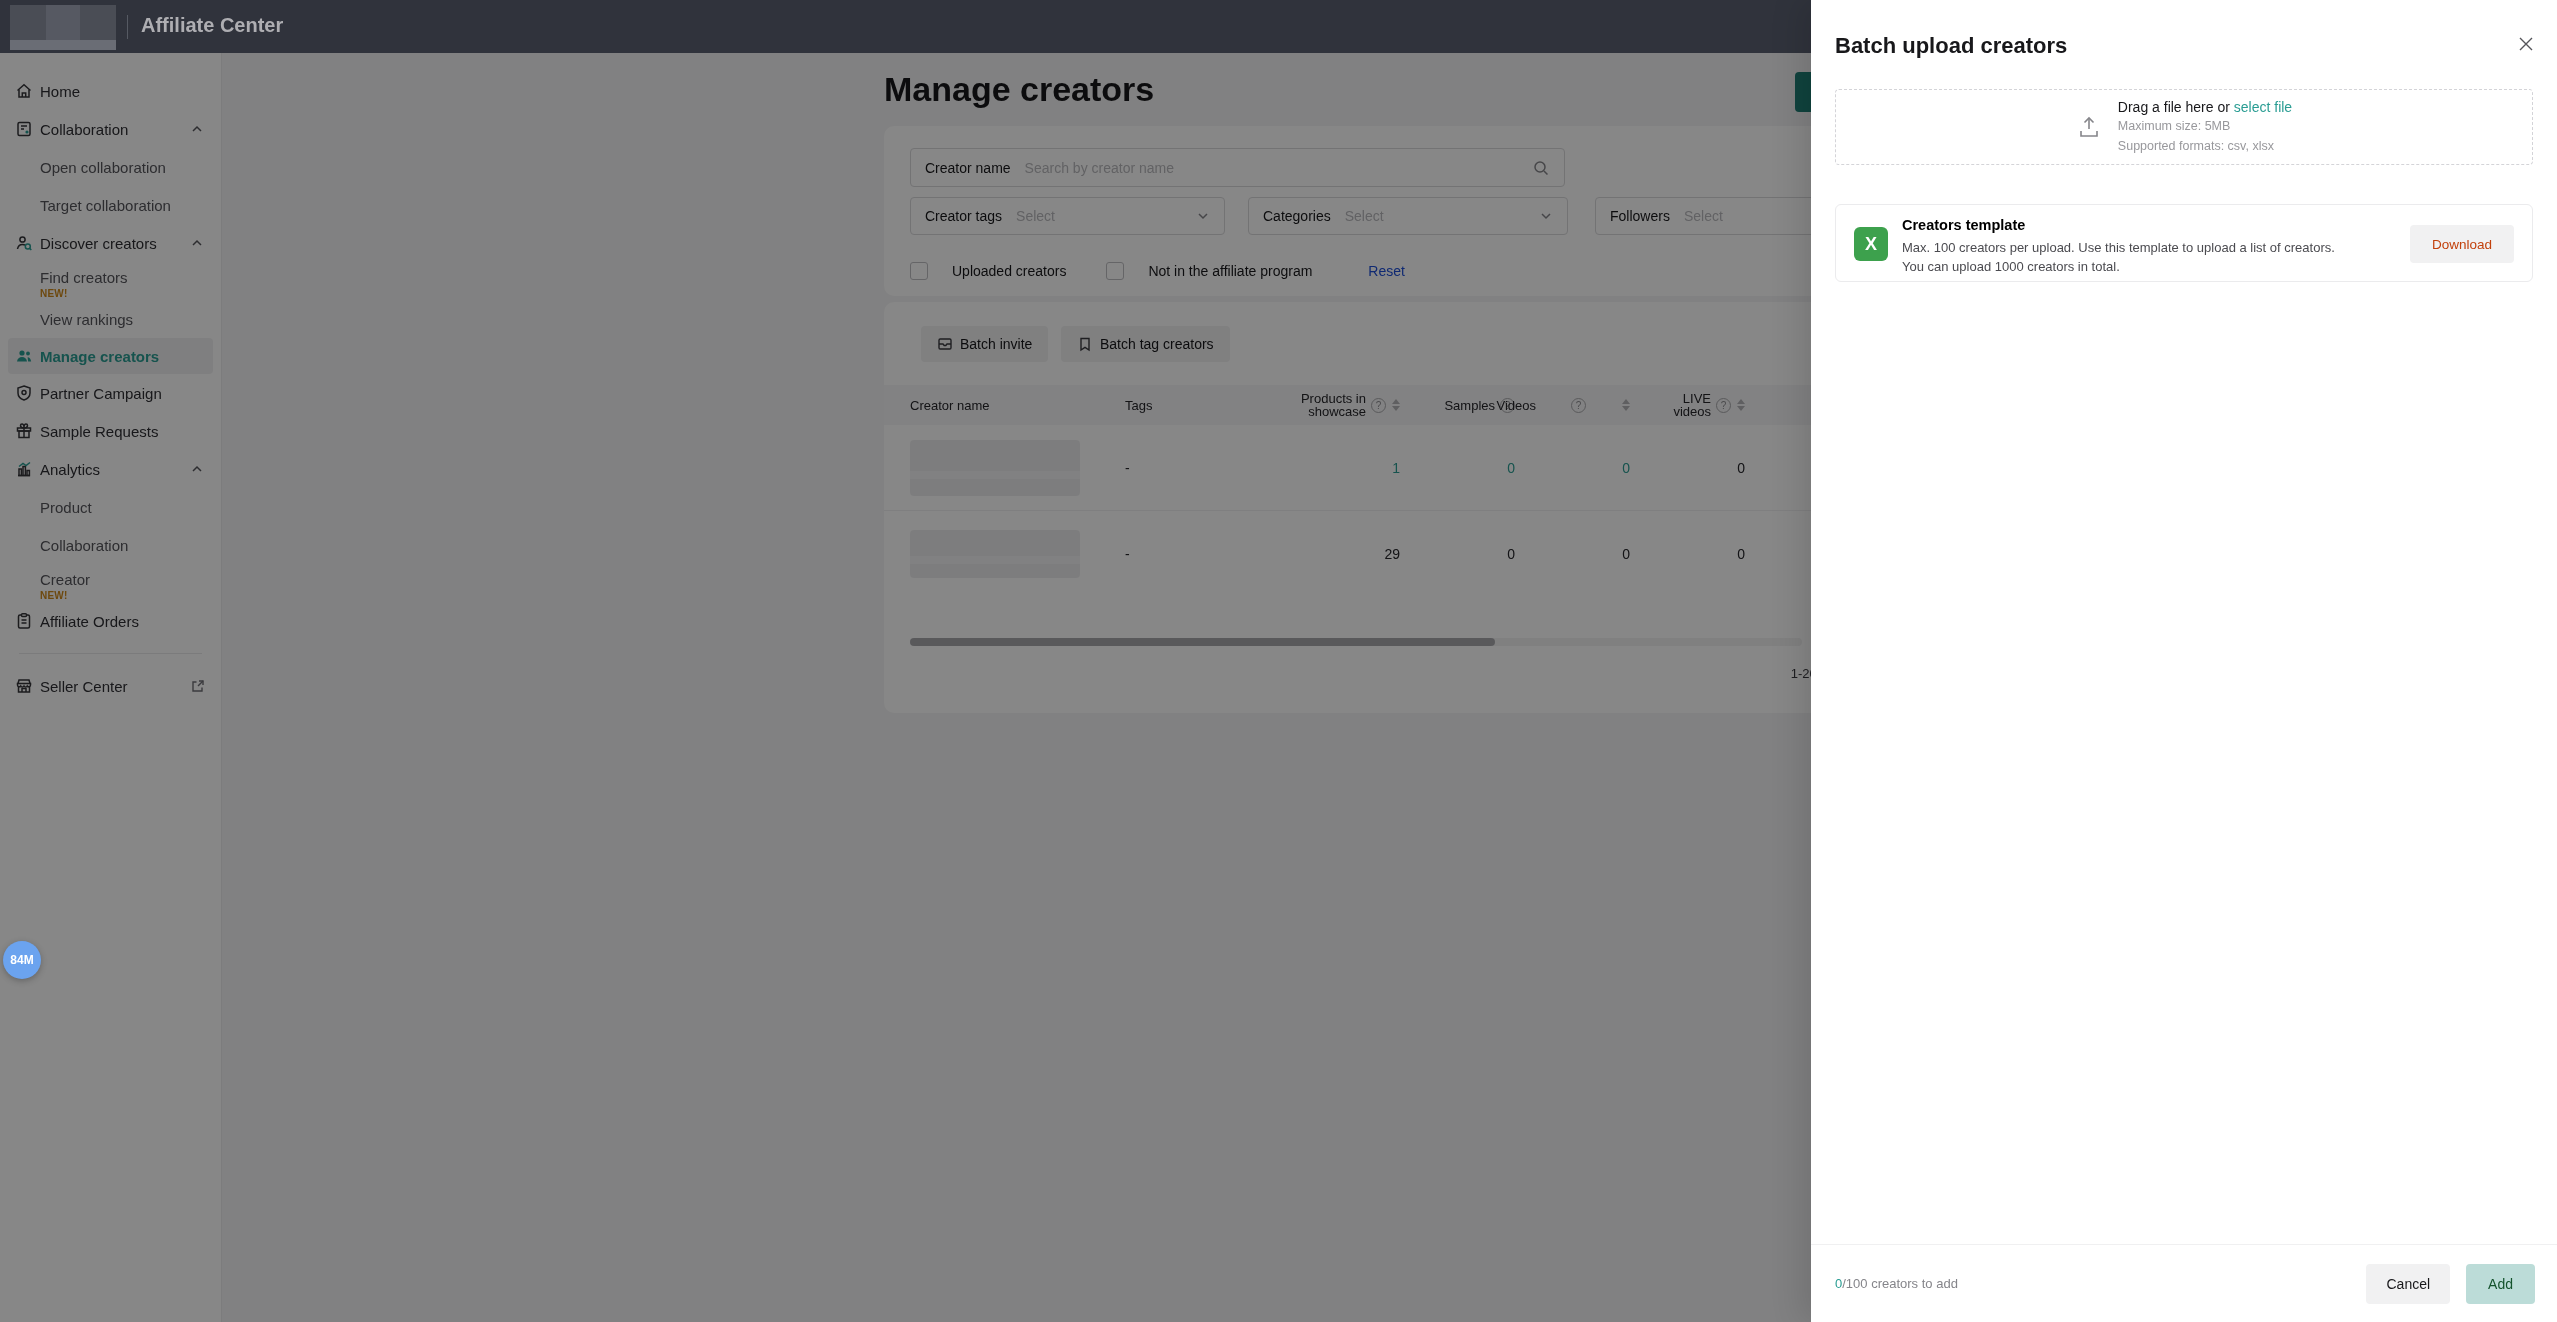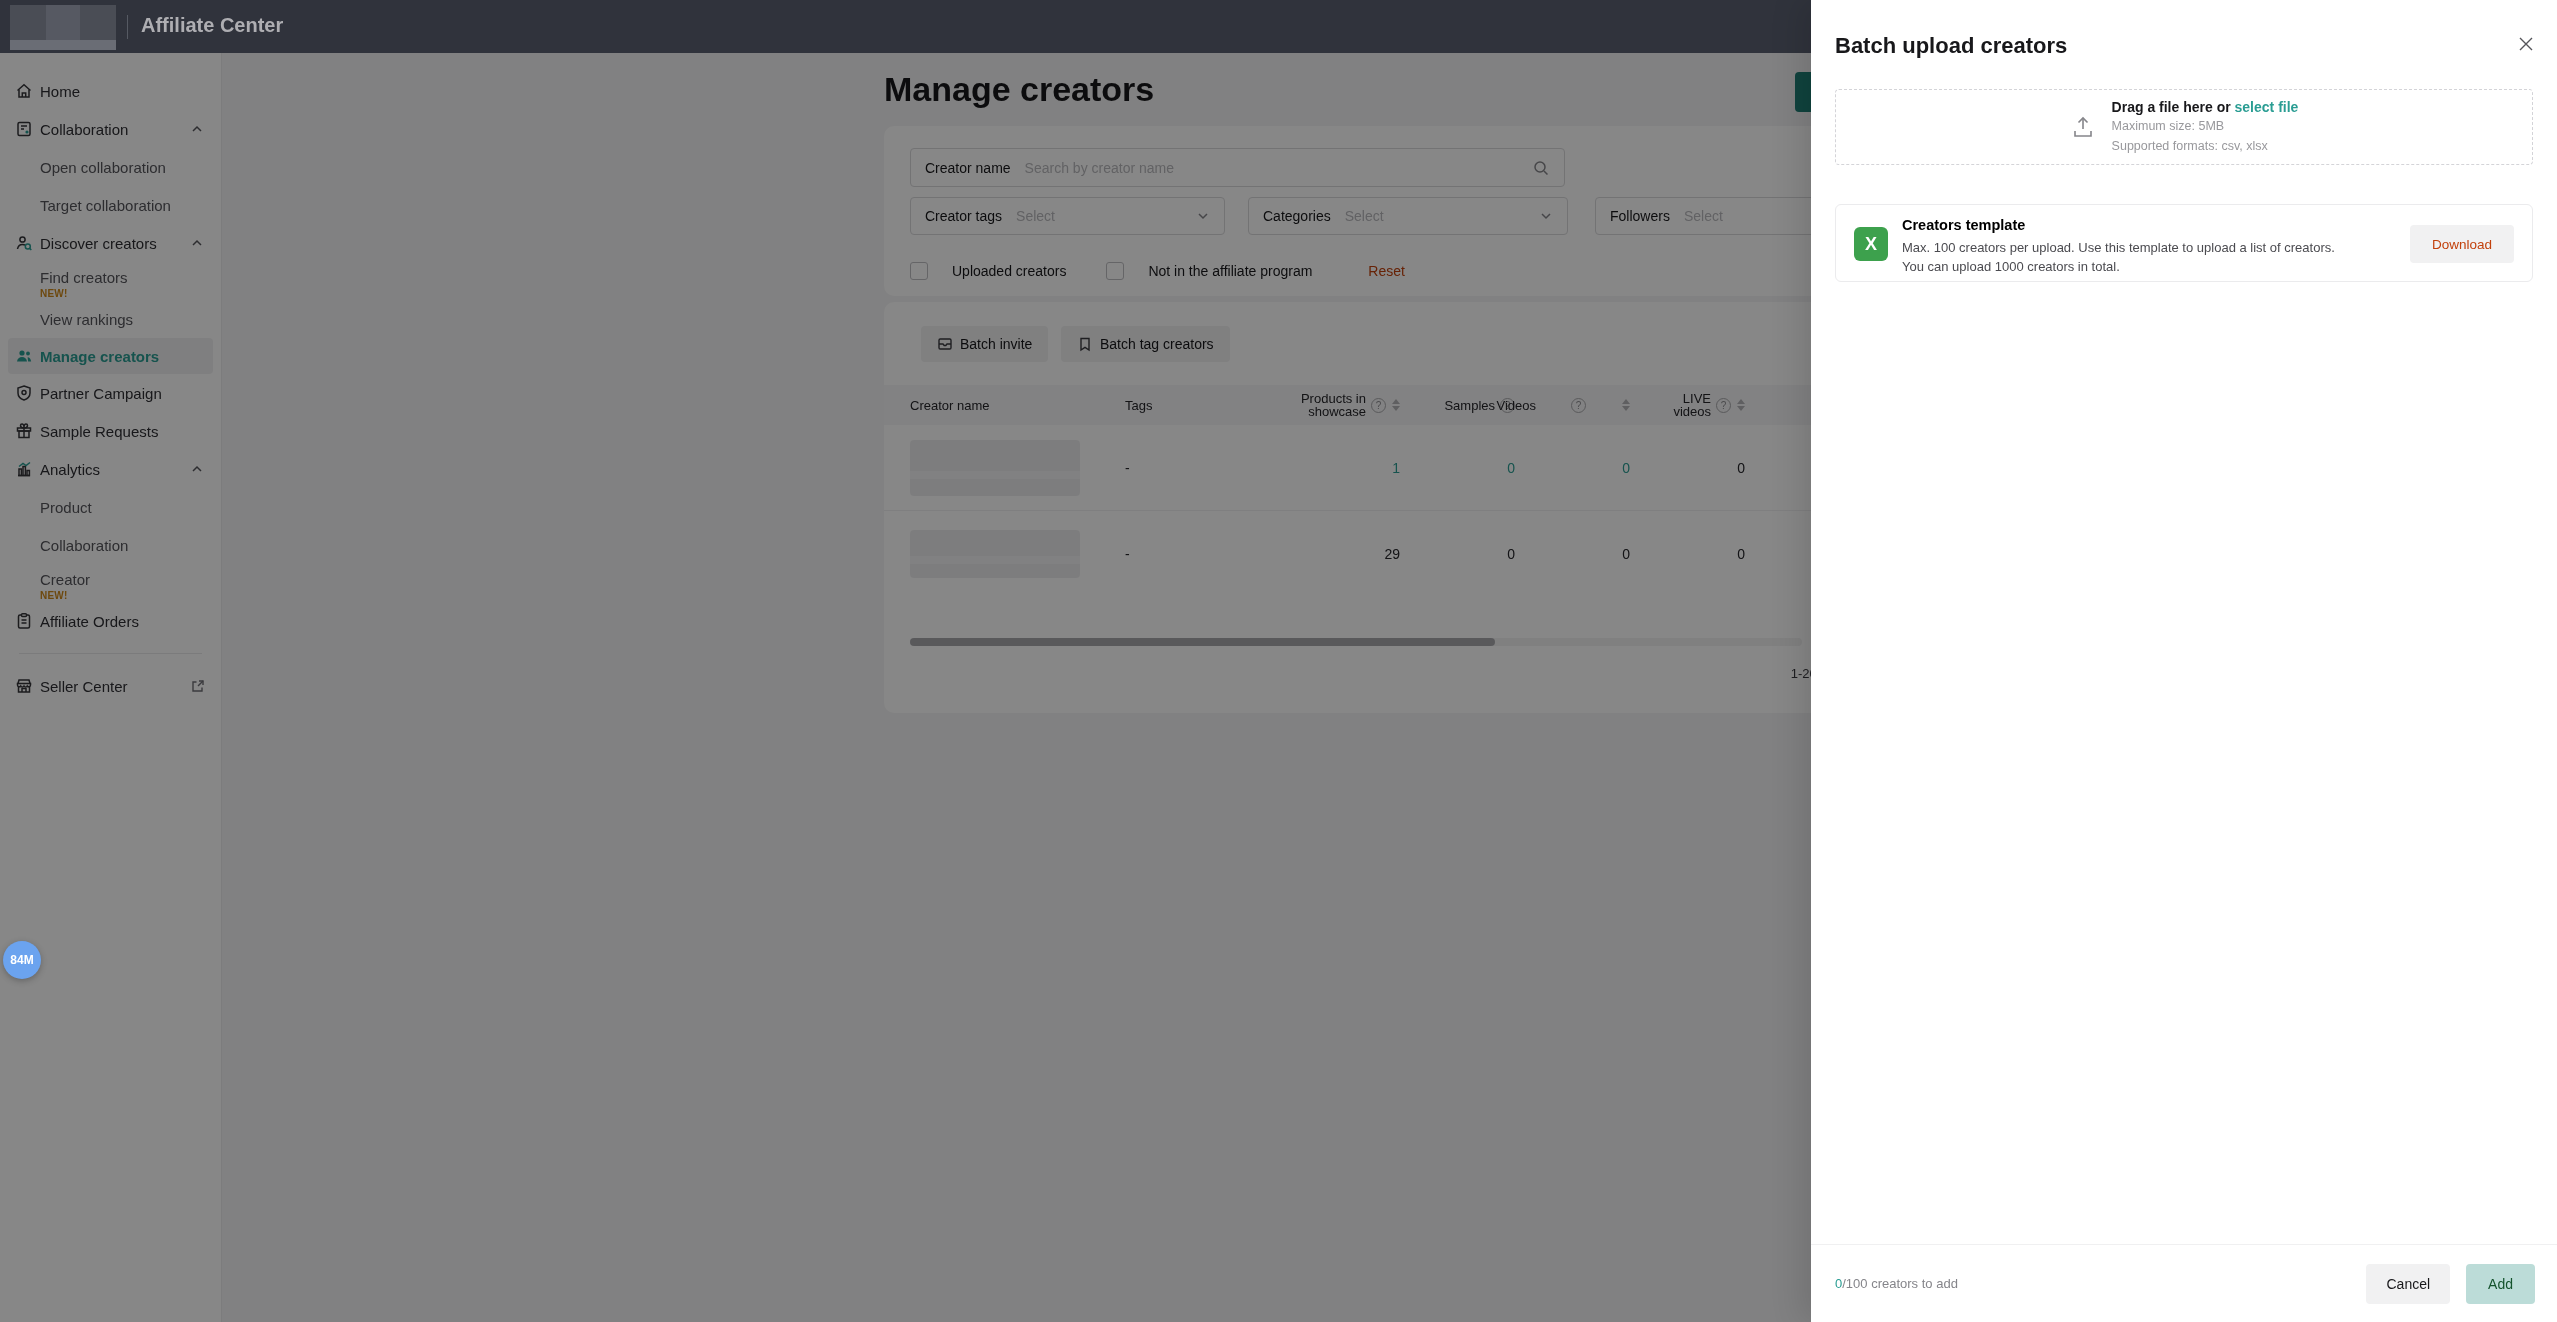--- a/index.html
+++ b/index.html
@@ -44,21 +44,21 @@
     border-radius:4px; background:#fff; padding:0 14px; }
   .fbox .flabel { font-size:14px; color:#18181b; margin-right:14px; white-space:nowrap; }
   .fbox input { border:none; outline:none; flex:1; font-size:14px; color:#18181b; background:transparent; }
   .fbox input::placeholder { color:#b9b9bd; }
   .fbox .fplaceholder { flex:1; font-size:14px; color:#b9b9bd; }
   .icon-btn { width:18px; height:18px; color:#85858a; display:flex; cursor:pointer; }
   .icon-btn svg { width:100%; height:100%; }
   .chk-row { position:absolute; left:26px; top:136px; display:flex; align-items:center; font-size:14px; color:#18181b;gap:16px; }
   .checkbox { width:18px; height:18px; border:1.5px solid #bfbfc3; border-radius:3px; background:#fff; cursor:pointer; }
   .chk-label { margin:0 24px 0 8px; }
-  .reset-link { color:#c2410c; cursor:pointer; margin-left:16px; }
+  .reset-link { color:#1d4ed8; cursor:pointer; margin-left:16px; }
 
   .table-card { position:absolute; left:662px; top:249px; width:1566px; height:411px;
     background:#fff; border-radius:10px; }
   .tbtn { position:absolute; top:24px; height:36px; display:flex; align-items:center; gap:7px;
     background:#f1f1f2; border-radius:4px; font-size:14px; color:#18181b; padding:0 16px; cursor:pointer; }
   .tbtn svg { width:16px; height:16px; color:#3a3a3f; }
 
   .thead { position:absolute; left:0px; top:83px; width:1566px; height:40px; background:#f6f6f7;
     display:flex; align-items:center; padding-left:26px; font-size:13px; font-weight:500; color:#26262b; }
   .tc { display:flex; align-items:center; }
@@ -111,21 +111,21 @@
   .drawer { position:absolute; top:0; left:1811px; width:746px; height:1322px; background:#fff;
     z-index:30; box-shadow:-10px 0 30px rgba(0,0,0,0.12); }
   .drawer-title { position:absolute; left:24px; top:33px; font-size:22px; font-weight:600; color:#18181b; }
   .drawer-close { position:absolute; right:20px; top:33px; width:22px; height:22px; color:#55555a; cursor:pointer; }
   .drawer-close svg { width:22px; height:22px; }
 
   .dropzone { position:absolute; left:24px; top:89px; width:698px; height:76px;
     border:1px dashed #d4d4d8; border-radius:4px; background:#fff; display:flex;
     align-items:center; justify-content:center; gap:16px; cursor:pointer; }
   .upload-icon { width:26px; height:26px; color:#85858a; flex:none; }
-  .dz-line1 { font-size:14px; font-weight:700; color:#18181b; }
+  .dz-line1 { font-size:14px; font-weight:400; color:#18181b; }
   .dz-link { color:#2a9d93; cursor:pointer; }
   .dz-sub { font-size:12.5px; color:#98989c; line-height:18px; margin-top:2px; }
 
   .template-card { position:absolute; left:24px; top:204px; width:698px; height:78px;
     border:1px solid #ebebed; border-radius:6px; background:#fff; }
   .xlsx-icon { position:absolute; left:18px; top:22px; width:34px; height:34px; border-radius:6px;
     background:#3da14d; color:#fff; font-weight:700; font-size:18px; display:flex;
     align-items:center; justify-content:center; }
   .tpl-title { position:absolute; left:66px; top:12px; font-size:14.5px; font-weight:700; color:#000000; }
   .tpl-desc { position:absolute; left:66px; top:33px; font-size:13px; color:#4b4b50; line-height:19px; }

